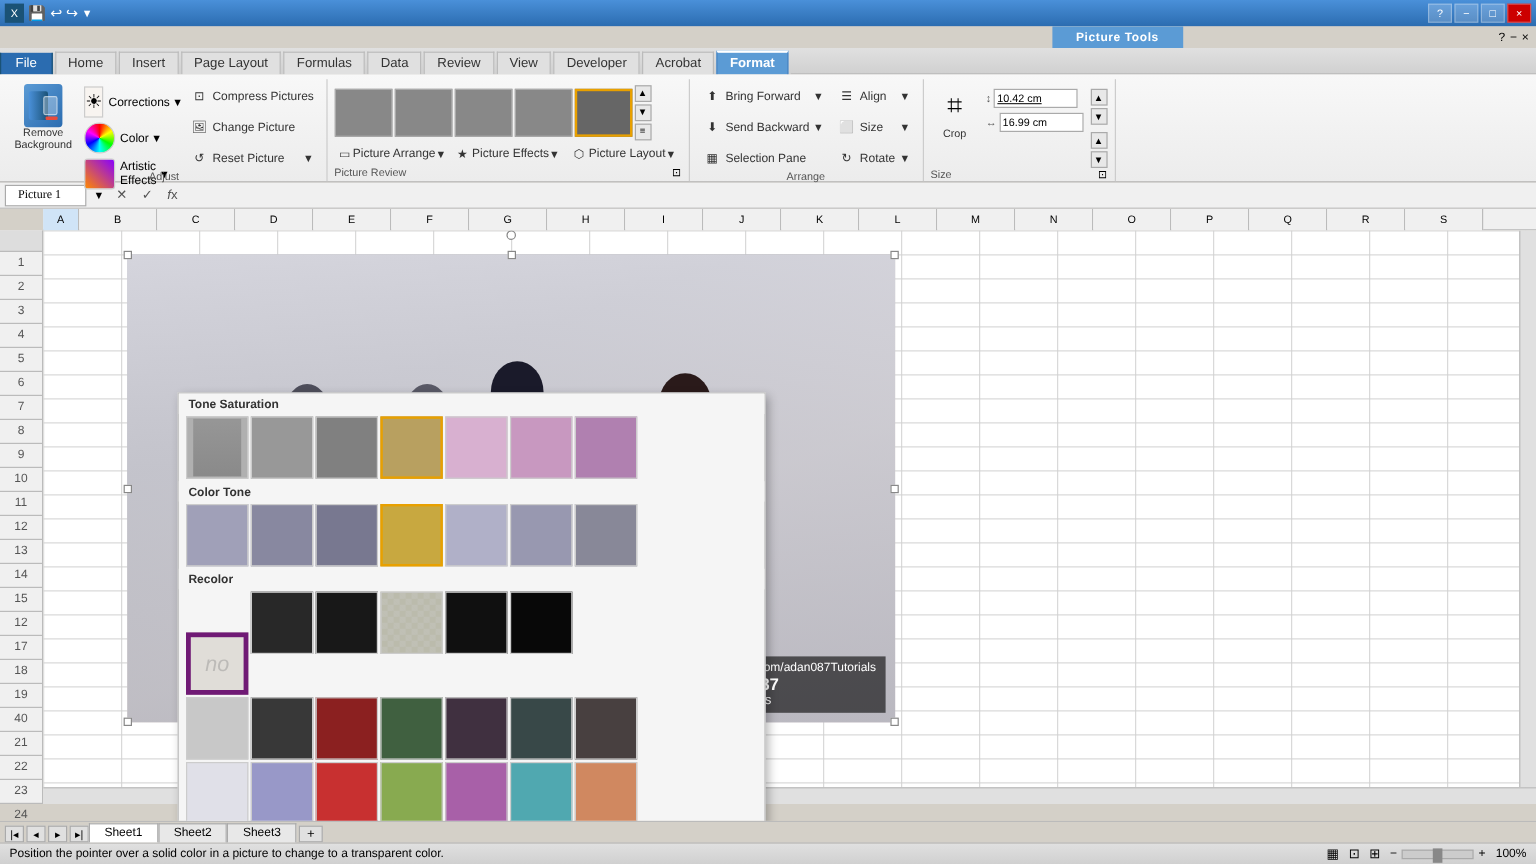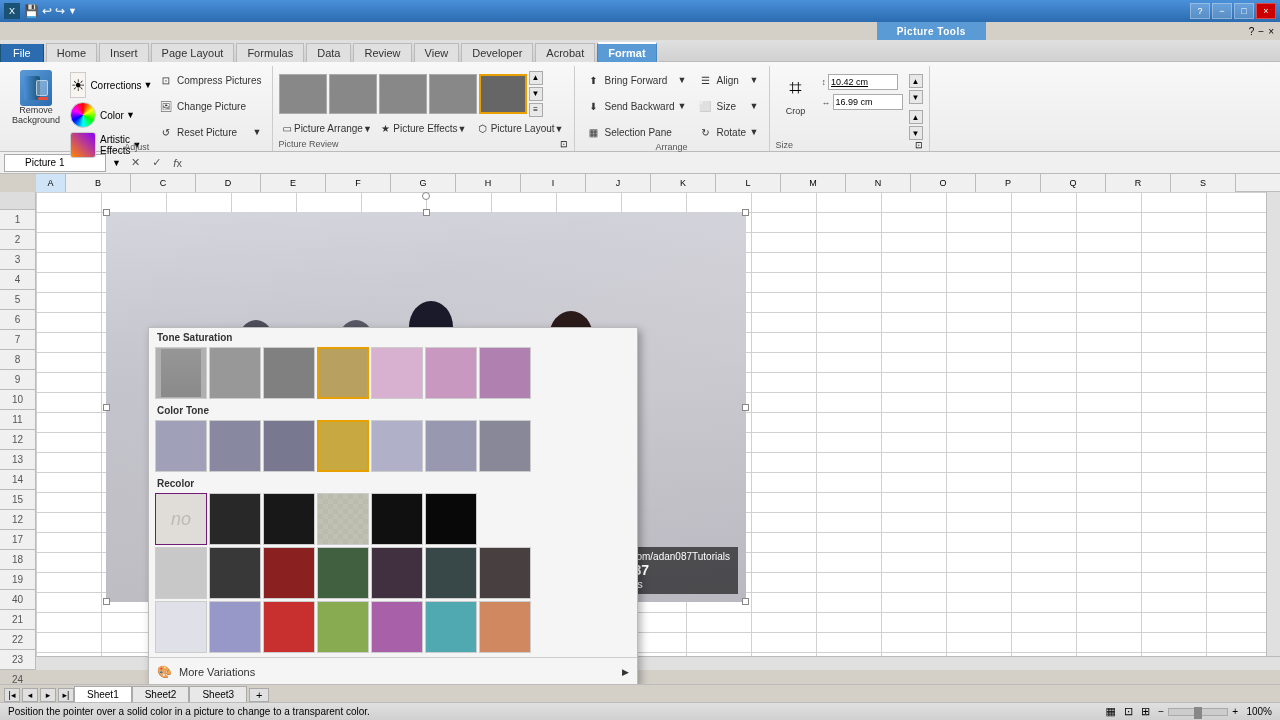--- a/index.html
+++ b/index.html
@@ -67,21 +67,21 @@
     .ribbon-btn-small {
       display: flex; flex-direction: row; align-items: center; cursor: pointer;
       padding: 1px 4px; white-space: nowrap; width: 100%; font-size: 10px; color: #333;
     }
     .ribbon-btn-small .icon-sm { width: 18px; height: 18px; display: flex; align-items: center; justify-content: center; margin-right: 2px; }
 
     .ribbon-stack { display: flex; flex-direction: column; justify-content: space-between; height: 72px; }
 
     
     .formula-bar { height: 22px; background: #f0f0f0; border-bottom: 1px solid #bbb; display: flex; align-items: center; padding: 0 4px; gap: 4px; }
-    .name-box { width: 102px; height: 18px; border: 1px solid #aaa; background: white; font-size: 10px; padding: 0 20px; display: flex; align-items: center; }
+    .name-box { width: 68px; height: 18px; border: 1px solid #aaa; background: white; font-size: 10px; padding: 0 10px; display: flex; align-items: center; font-family: Liberation Serif, serif; }
     .formula-icon { font-size: 11px; color: #555; padding: 0 4px; }
     .formula-input { flex: 1; height: 18px; border: none; background: transparent; font-size: 10px; outline: none; }
     .row-num { height: 20px; text-align: center; border-bottom: 1px solid #bbb; font-size: 10px; line-height: 20px; color: #555; }
 
     
     .status-bar { height: 18px; background: linear-gradient(to bottom, #e0e0e0, #d0d0d0); border-top: 1px solid #bbb; display: flex; align-items: center; padding: 0 8px; font-size: 10px; justify-content: space-between; }
     .status-right { display: flex; align-items: center; gap: 8px; }
     .sheet-tab { padding: 2px 12px; font-size: 10px; background: #e8e8e8; border: 1px solid #aaa; border-bottom: none; cursor: pointer; }
     .sheet-tab.active { background: white; }
 
@@ -526,21 +526,21 @@
       <div style="width:52px;height:52px;background:#8888a0;border:1px solid #ccc;cursor:pointer;"></div>
       <div style="width:52px;height:52px;background:#787890;border:1px solid #ccc;cursor:pointer;"></div>
       <div style="width:52px;height:52px;background:#c8a840;border:2px solid #e8a000;cursor:pointer;"></div>
       <div style="width:52px;height:52px;background:#b0b0c8;border:1px solid #ccc;cursor:pointer;"></div>
       <div style="width:52px;height:52px;background:#9898b0;border:1px solid #ccc;cursor:pointer;"></div>
       <div style="width:52px;height:52px;background:#888898;border:1px solid #ccc;cursor:pointer;"></div>
     </div>
 
     <div class="dropdown-section-title">Recolor</div>
     <div class="color-grid">
-      <div style="width:52px;height:52px;background:#e0ddd8;border:1px solid #701a75;cursor:pointer;display:flex;align-items:center;justify-content:center;">
+      <div style="width:52px;height:52px;background:#e0ddd8;border:4px solid #701a75;cursor:pointer;display:flex;align-items:center;justify-content:center;margin-top:34px;">
         <div style="font-size:18px;color:#888;opacity:0.4;font-style:italic;">no</div>
       </div>
       <div style="width:52px;height:52px;background:#282828;border:1px solid #ccc;cursor:pointer;"></div>
       <div style="width:52px;height:52px;background:#181818;border:1px solid #ccc;cursor:pointer;"></div>
       <div style="width:52px;height:52px;background:rgba(130,130,100,0.5);border:1px solid #ccc;cursor:pointer;position:relative;">
         <div style="position:absolute;top:0;left:0;right:0;bottom:0;background-image:linear-gradient(45deg,#ccc 25%,transparent 25%,transparent 75%,#ccc 75%),linear-gradient(45deg,#ccc 25%,transparent 25%,transparent 75%,#ccc 75%);background-size:10px 10px;background-position:0 0,5px 5px;opacity:0.3;"></div>
       </div>
       <div style="width:52px;height:52px;background:#101010;border:1px solid #ccc;cursor:pointer;"></div>
       <div style="width:52px;height:52px;background:#080808;border:1px solid #ccc;cursor:pointer;"></div>
     </div>

